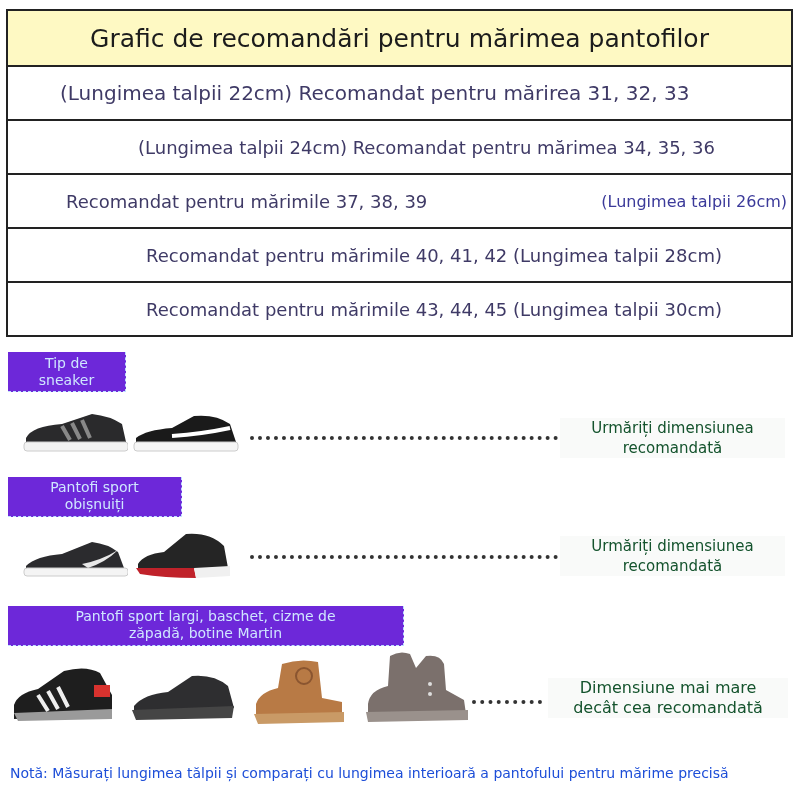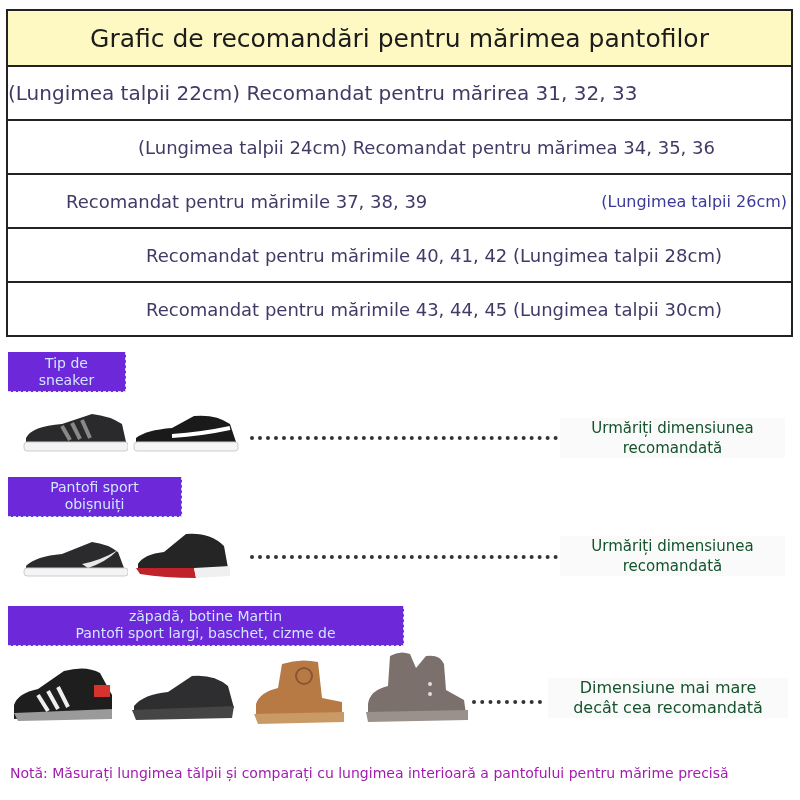--- a/index.html
+++ b/index.html
@@ -12,42 +12,42 @@
     position:absolute; left:6px; top:9px; width:787px;
     border:2px solid #222; box-sizing:border-box;
   }
   .row {
     height:54px; border-bottom:2px solid #222; box-sizing:border-box;
     display:flex; align-items:center; color:#3f3a66; font-size:19px;
     white-space:nowrap; position:relative;
   }
   .row:last-child { border-bottom:none; height:52px; }
   .row.title { background:#fef9c3; height:56px; justify-content:center; color:#1c1c1c; font-size:25px; }
-  .r1 { font-size:20px; }
+  .r1 { padding-left:52px; font-size:20px; }
   .r2 { padding-left:130px; font-size:18px; }
   .r3 { padding-left:58px; font-size:18px; }
   .r3 .blue { position:absolute; right:4px; color:#3b3a9a; font-size:16px; }
   .r4 { padding-left:138px; font-size:18px; }
   .r5 { padding-left:138px; font-size:18px;border-radius:8px; }
 
   .tag {
     position:absolute; background:#6d28d9; color:#cfe6ff; font-size:14px;
     text-align:center; line-height:17px; box-sizing:border-box;
     border-right:1px dashed #bfe0ff; border-bottom:1px dashed #bfe0ff;
   }
   .shoe { position:absolute; }
   .dots {
     position:absolute; height:0; border-top:4px dotted #333;
   }
   .advice {
     position:absolute; color:#14532d; font-size:15px; text-align:center; line-height:20px;
     background:#f9faf9;
   }
   .note {
-    position:absolute; left:10px; top:765px; color:#a21caf; font-size:14px; white-space:nowrap;
+    position:absolute; left:10px; top:765px; color:#1d4ed8; font-size:14px; white-space:nowrap;
   }
 </style>
 </head>
 <body>
 
 <div class="table">
   <div class="row title">Grafic de recomandări pentru mărimea pantofilor</div>
   <div class="row r1">(Lungimea talpii 22cm) Recomandat pentru mărirea 31, 32, 33</div>
   <div class="row r2">(Lungimea talpii 24cm) Recomandat pentru mărimea 34, 35, 36</div>
   <div class="row r3">
@@ -92,22 +92,22 @@
   <path d="M2 38 L60 38 L62 48 Q30 48 6 44 Z" fill="#c0222a"></path>
   <path d="M60 38 L96 36 L96 46 L62 48 Z" fill="#f0f0f0"></path>
 </svg>
 <div class="dots" style="left:250px;top:555px;width:308px;"></div>
 <div class="advice" style="left:560px;top:536px;width:225px;">
   <div>Urmăriți dimensiunea</div>
   <div>recomandată</div>
 </div>
 
 <div class="tag" style="left:8px;top:606px;width:396px;height:40px;padding-top:2px;">
+  <div>Pantofi sport largi, baschet, cizme de</div>
   <div>zăpadă, botine Martin</div>
-  <div>Pantofi sport largi, baschet, cizme de</div>
 </div>
 <svg class="shoe" style="left:8px;top:665px" width="110" height="60">
   <path d="M6 40 Q10 28 30 24 L56 6 Q78 0 92 8 L104 30 L104 50 L6 54 Z" fill="#1e1e1e"></path>
   <path d="M30 30 L40 46 M40 26 L50 44 M50 22 L60 42" stroke="#eee" stroke-width="4"></path>
   <rect x="86" y="20" width="16" height="12" fill="#d8322e"></rect>
   <path d="M6 48 L104 44 L104 54 L10 56 Z" fill="#9a9a9a"></path>
 </svg>
 <svg class="shoe" style="left:128px;top:672px" width="110" height="50">
   <path d="M6 34 Q16 22 40 20 L64 4 Q86 2 100 14 L106 36 L6 40 Z" fill="#2e2e30"></path>
   <path d="M4 38 L106 34 L104 46 L8 48 Z" fill="#454545"></path>

